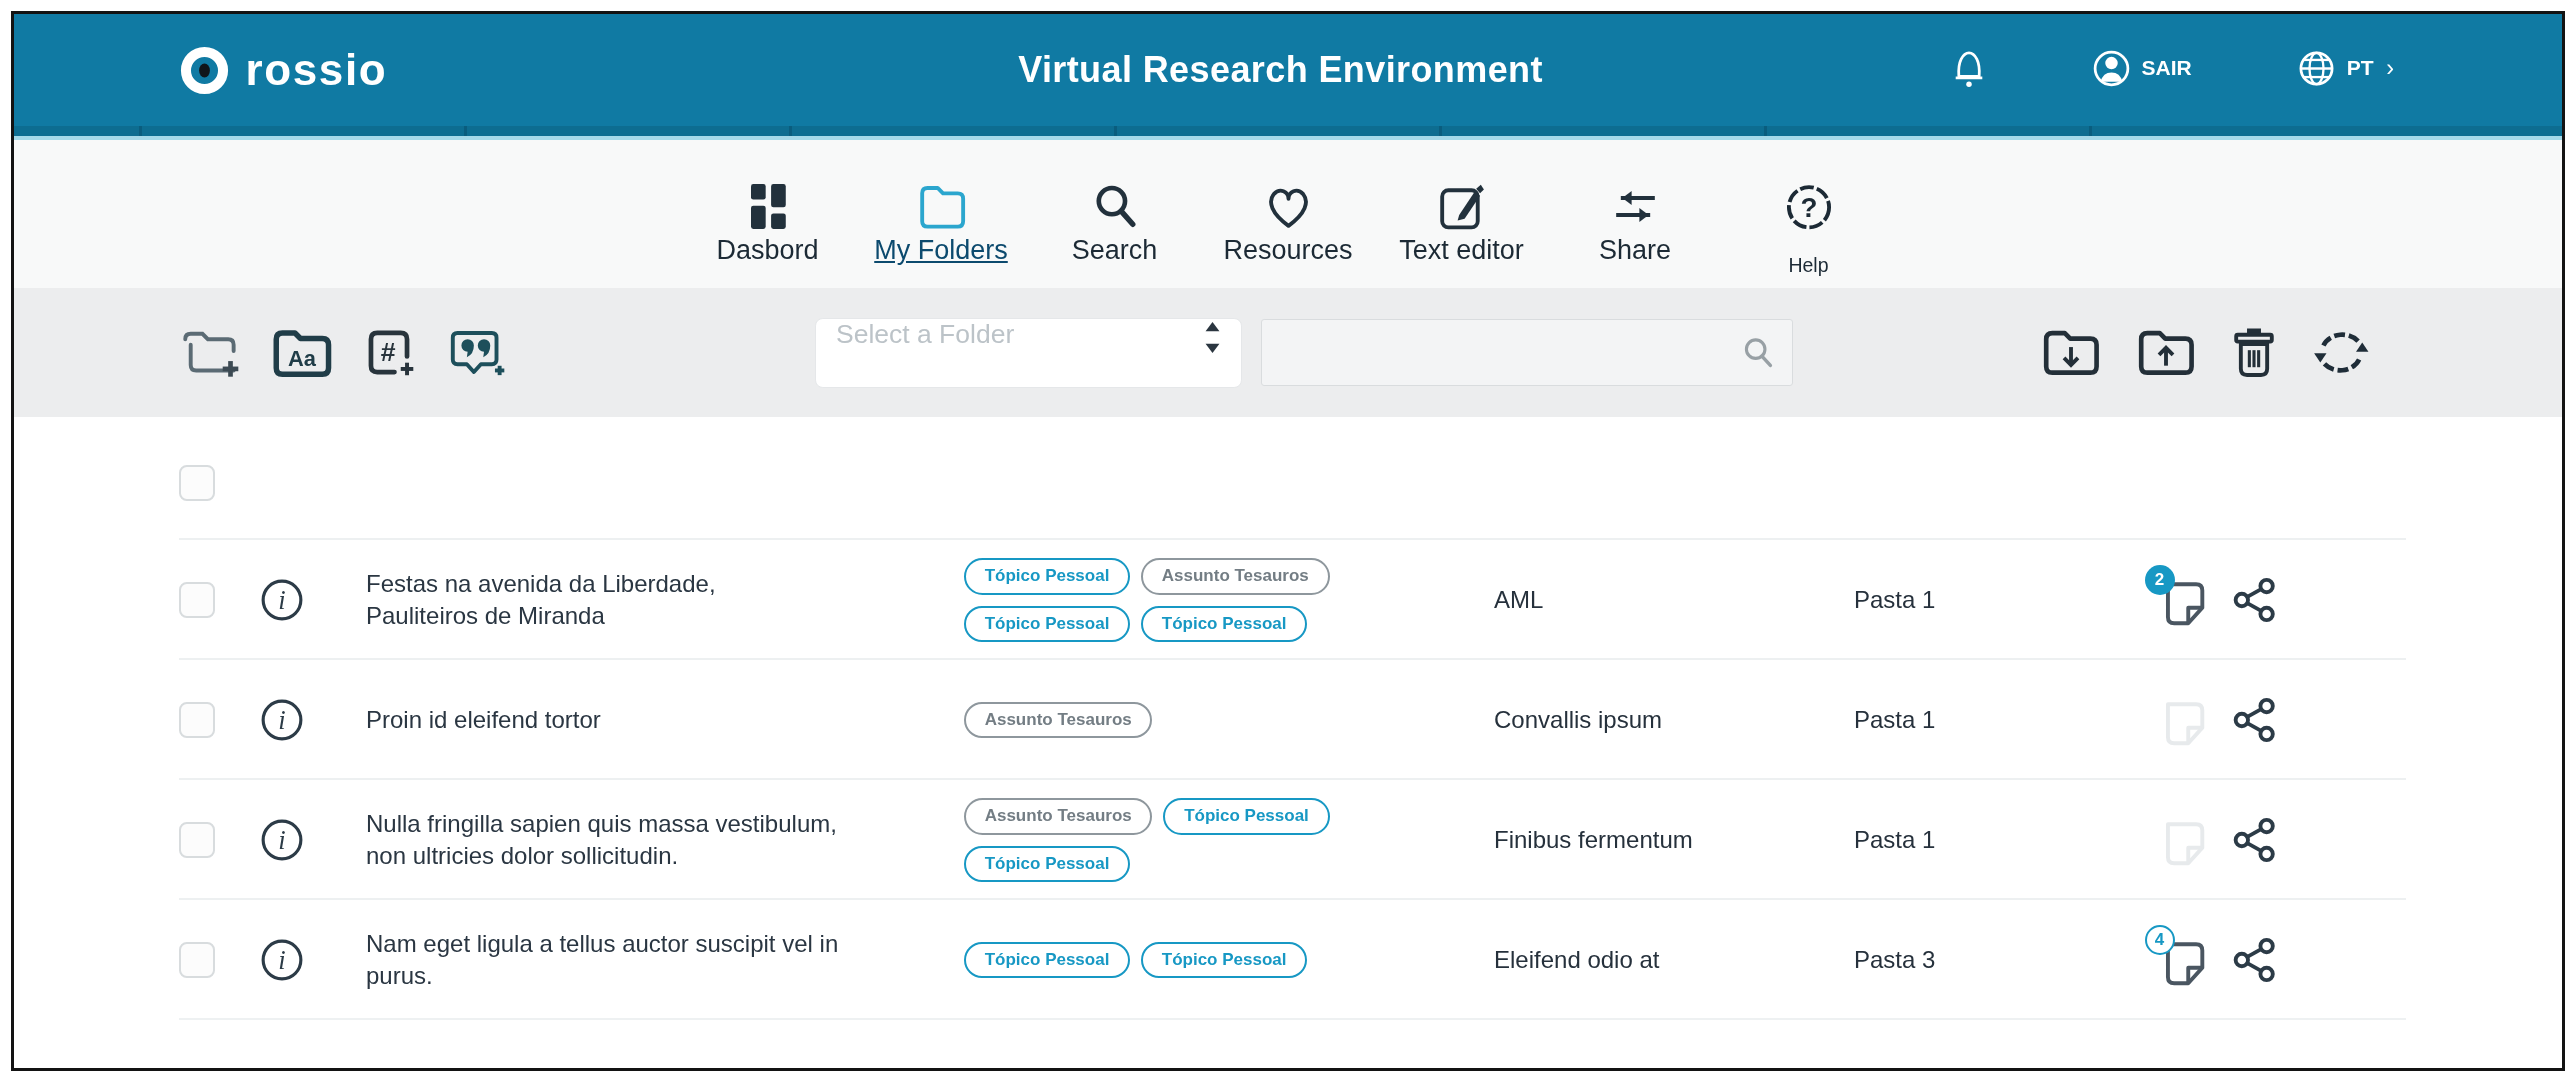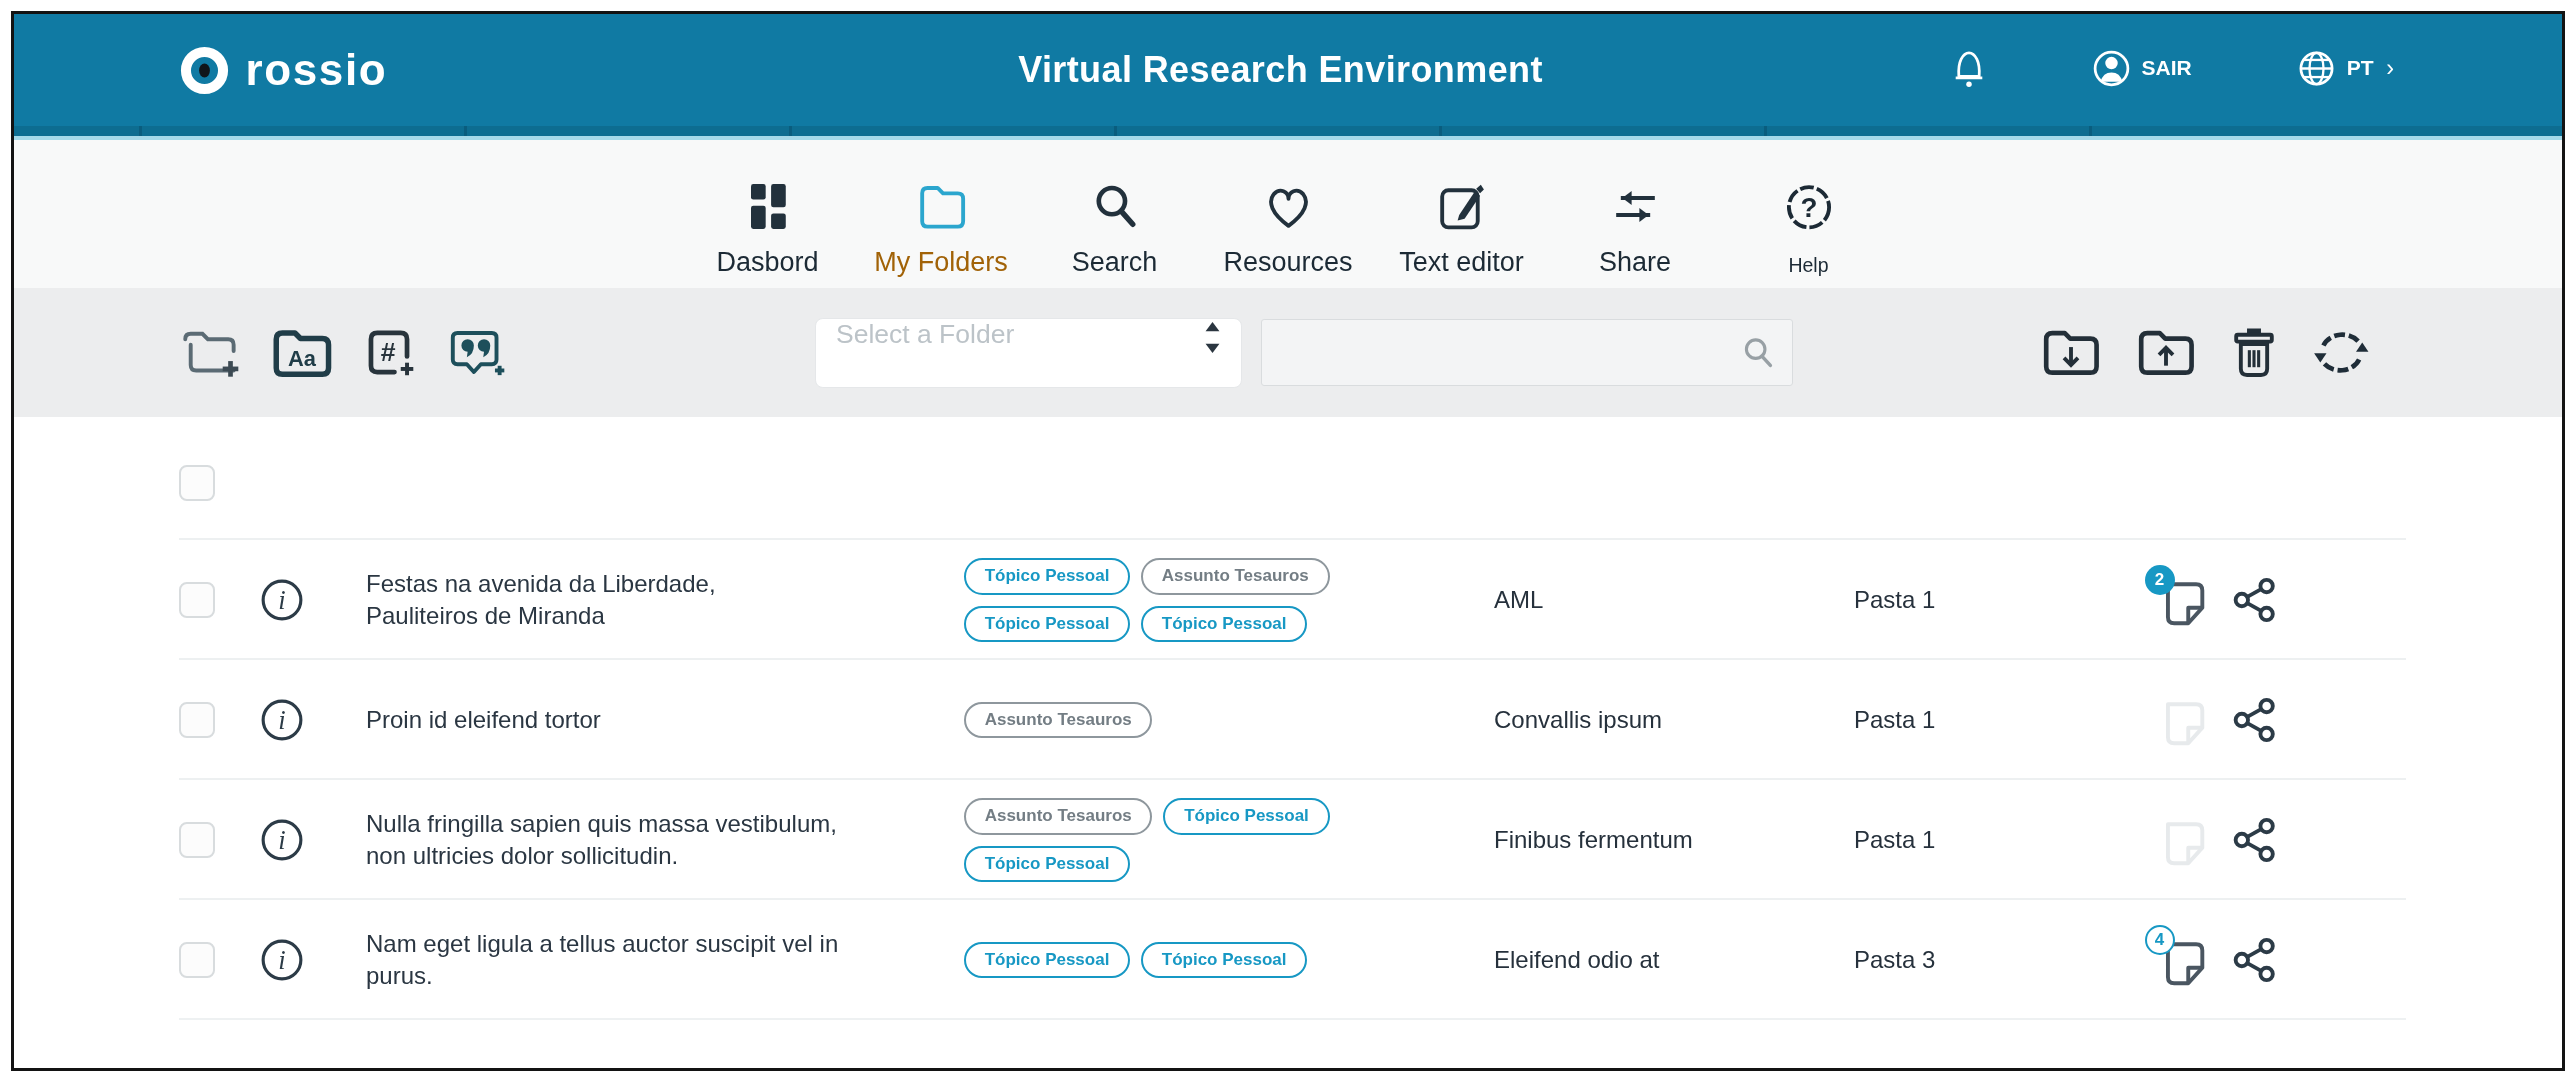--- a/index.html
+++ b/index.html
@@ -15,22 +15,22 @@
   .top-actions { position:absolute; right:168px; top:0; height:108px; display:flex; gap:105px; }
   .top-item { display:flex; align-items:center; gap:11px; color:#fff; font-size:21px; font-weight:700; cursor:pointer; }
   .chev { font-size:23.4px; font-weight:400; margin-left:1.6px; }
 
   .top-strip { height:14px; background:repeating-linear-gradient(90deg,#0d6d91 0 322px, #0a5d7e 322px 325px); background-position-x:-197px; border-bottom:4.7px solid #a5d9e9; }
 
   
   .nav { height:148px; background:#f8f9f9; display:flex; justify-content:center; gap:12.5px; }
   .nav-item { min-width:161px; padding-top:30px; display:flex; flex-direction:column; align-items:center; cursor:pointer; }
   .nav-ico { height:62px; display:flex; align-items:flex-end; justify-content:center; }
-  .nav-label { margin-top:15px; font-size:27px; color:#1c2a35; }
-  .nav-item.active .nav-label { color:#a16207; }
+  .nav-label { margin-top:3px; font-size:27px; color:#1c2a35; }
+  .nav-item.active .nav-label { color:#0c4a6e;text-decoration:underline; }
   .nav-label.small { font-size:19.5px; font-weight:400; margin-top:22px; }
 
   
   .toolbar { position:relative; height:129px; background:#ecedee; }
   .tool-left { position:absolute; left:165px; top:0; height:129px; display:flex; gap:26.5px; }
   .tool-right { position:absolute; right:192px; top:0; height:129px; display:flex; align-items:center; gap:33px; }
   .tool-btn { display:flex; align-items:center; justify-content:center; cursor:pointer; }
   .folder-select { position:absolute; left:801px; top:30px; width:427px; height:70px; background:#fff; border:1.6px solid #e5e7e9; border-radius:7.8px;
                    display:flex; align-items:flex-start; padding:0 20px; cursor:pointer; }
   .folder-select .ph { flex:1; color:#bcc3c8; font-size:26.5px; }

